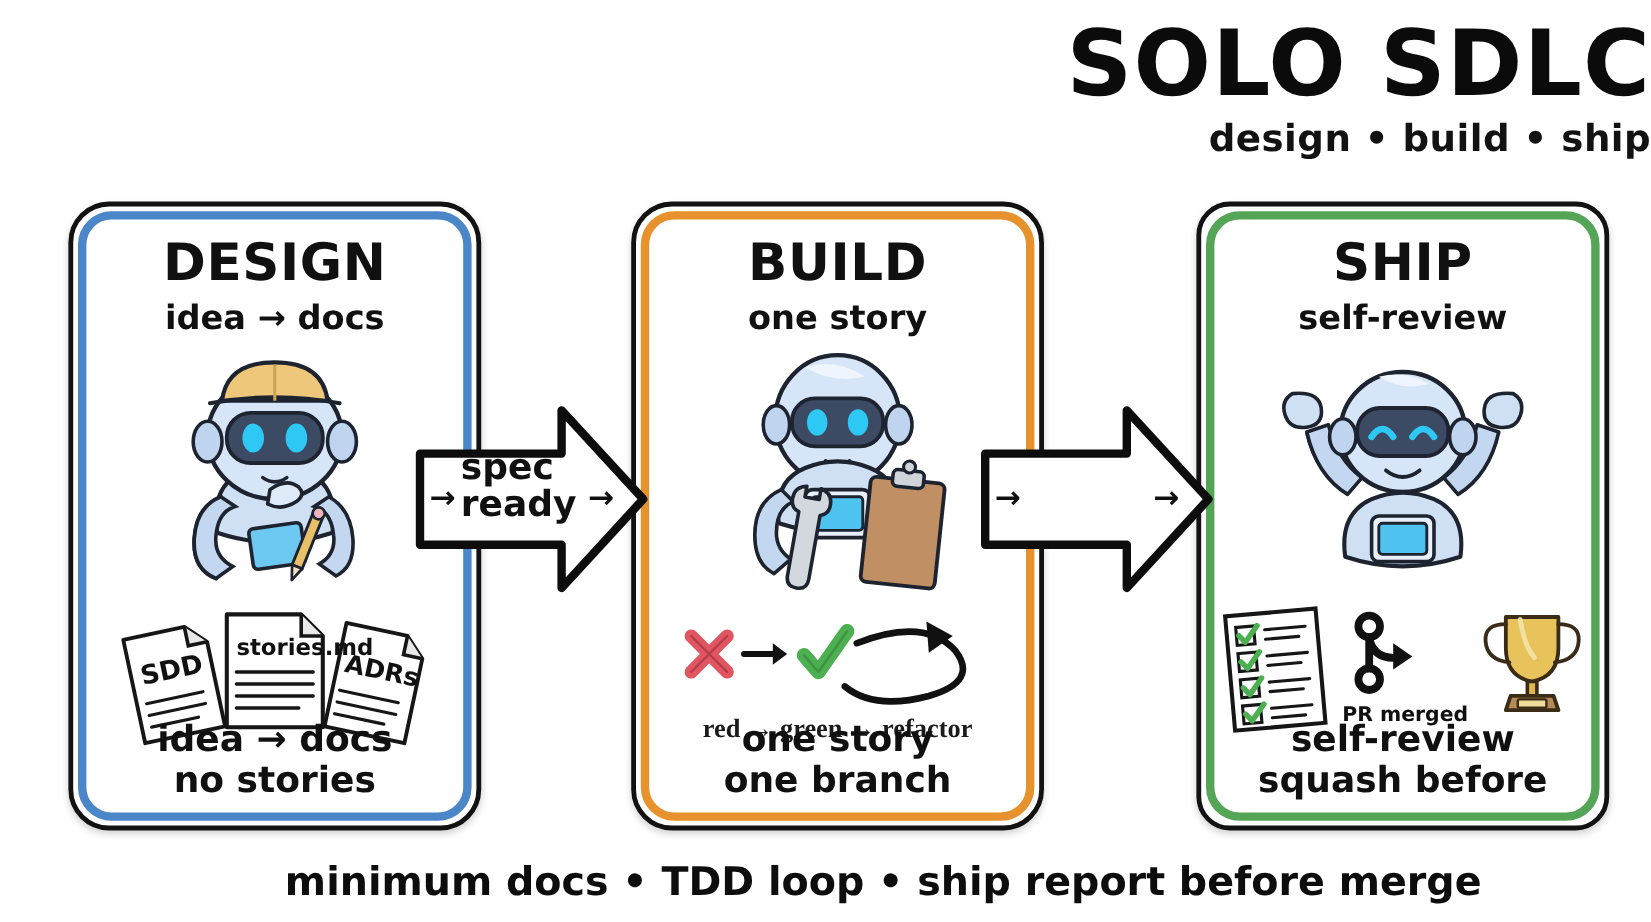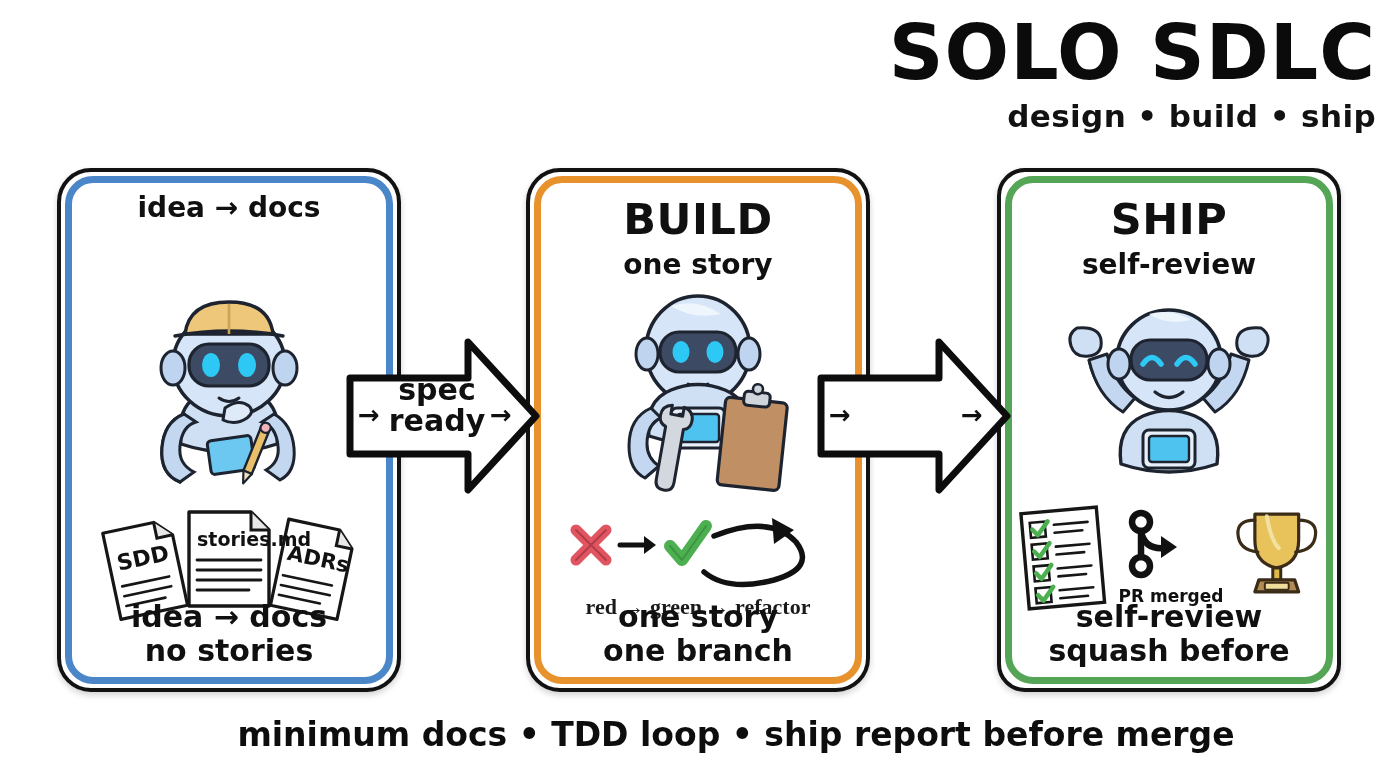--- a/index.html
+++ b/index.html
@@ -163,21 +163,21 @@
     width: 198px;
     height: 172px;
   }
   #connector-1 { left: 344px; }
   #connector-2 { left: 815px; }
   .connector-label {
     position: absolute;
     top: 45px;
     left: 40px;
     width: 106px;
-    text-align: center;
+    text-align: left;
     font-size: 30px;
     font-weight: 700;
     line-height: 1.02;
     pointer-events: none;
   }
   .mini-arrow {
     position: absolute;
     top: 72px;
     font-size: 26px;
     font-weight: 700;
@@ -203,20 +203,21 @@
 <body>
 
 <div id="title-block">
   <div id="main-title">SOLO SDLC</div>
   <div id="subtitle">design • build • ship</div>
 </div>
 
 <div class="panel" id="panel-design">
   <div class="panel-inner" style="border-color:#4a86c8;"></div>
   <div class="panel-content">
+    <div class="panel-heading">DESIGN</div>
     <div class="panel-sub">idea → docs</div>
 
     <div class="robot-wrap" id="robot-design-wrap">
       <svg width="200" height="210" viewBox="0 0 200 210">
 
         <path d="M52 152 q-6 -38 20 -50 q28 -12 56 0 q26 12 20 50 q-48 16 -96 0 z" fill="#cfe0f4" stroke="#1d2430" stroke-width="3.4" stroke-linejoin="round"></path>
 
         <path d="M55 122 q-20 8 -22 34 q-2 26 18 34" fill="none" stroke="#1d2430" stroke-width="3.4" stroke-linecap="round"></path>
         <path d="M55 122 q-20 8 -22 34 q-2 26 18 34 l14 -10 q-16 -8 -14 -26 q2 -20 16 -24 z" fill="#c3d8f0" stroke="#1d2430" stroke-width="3"></path>
 

